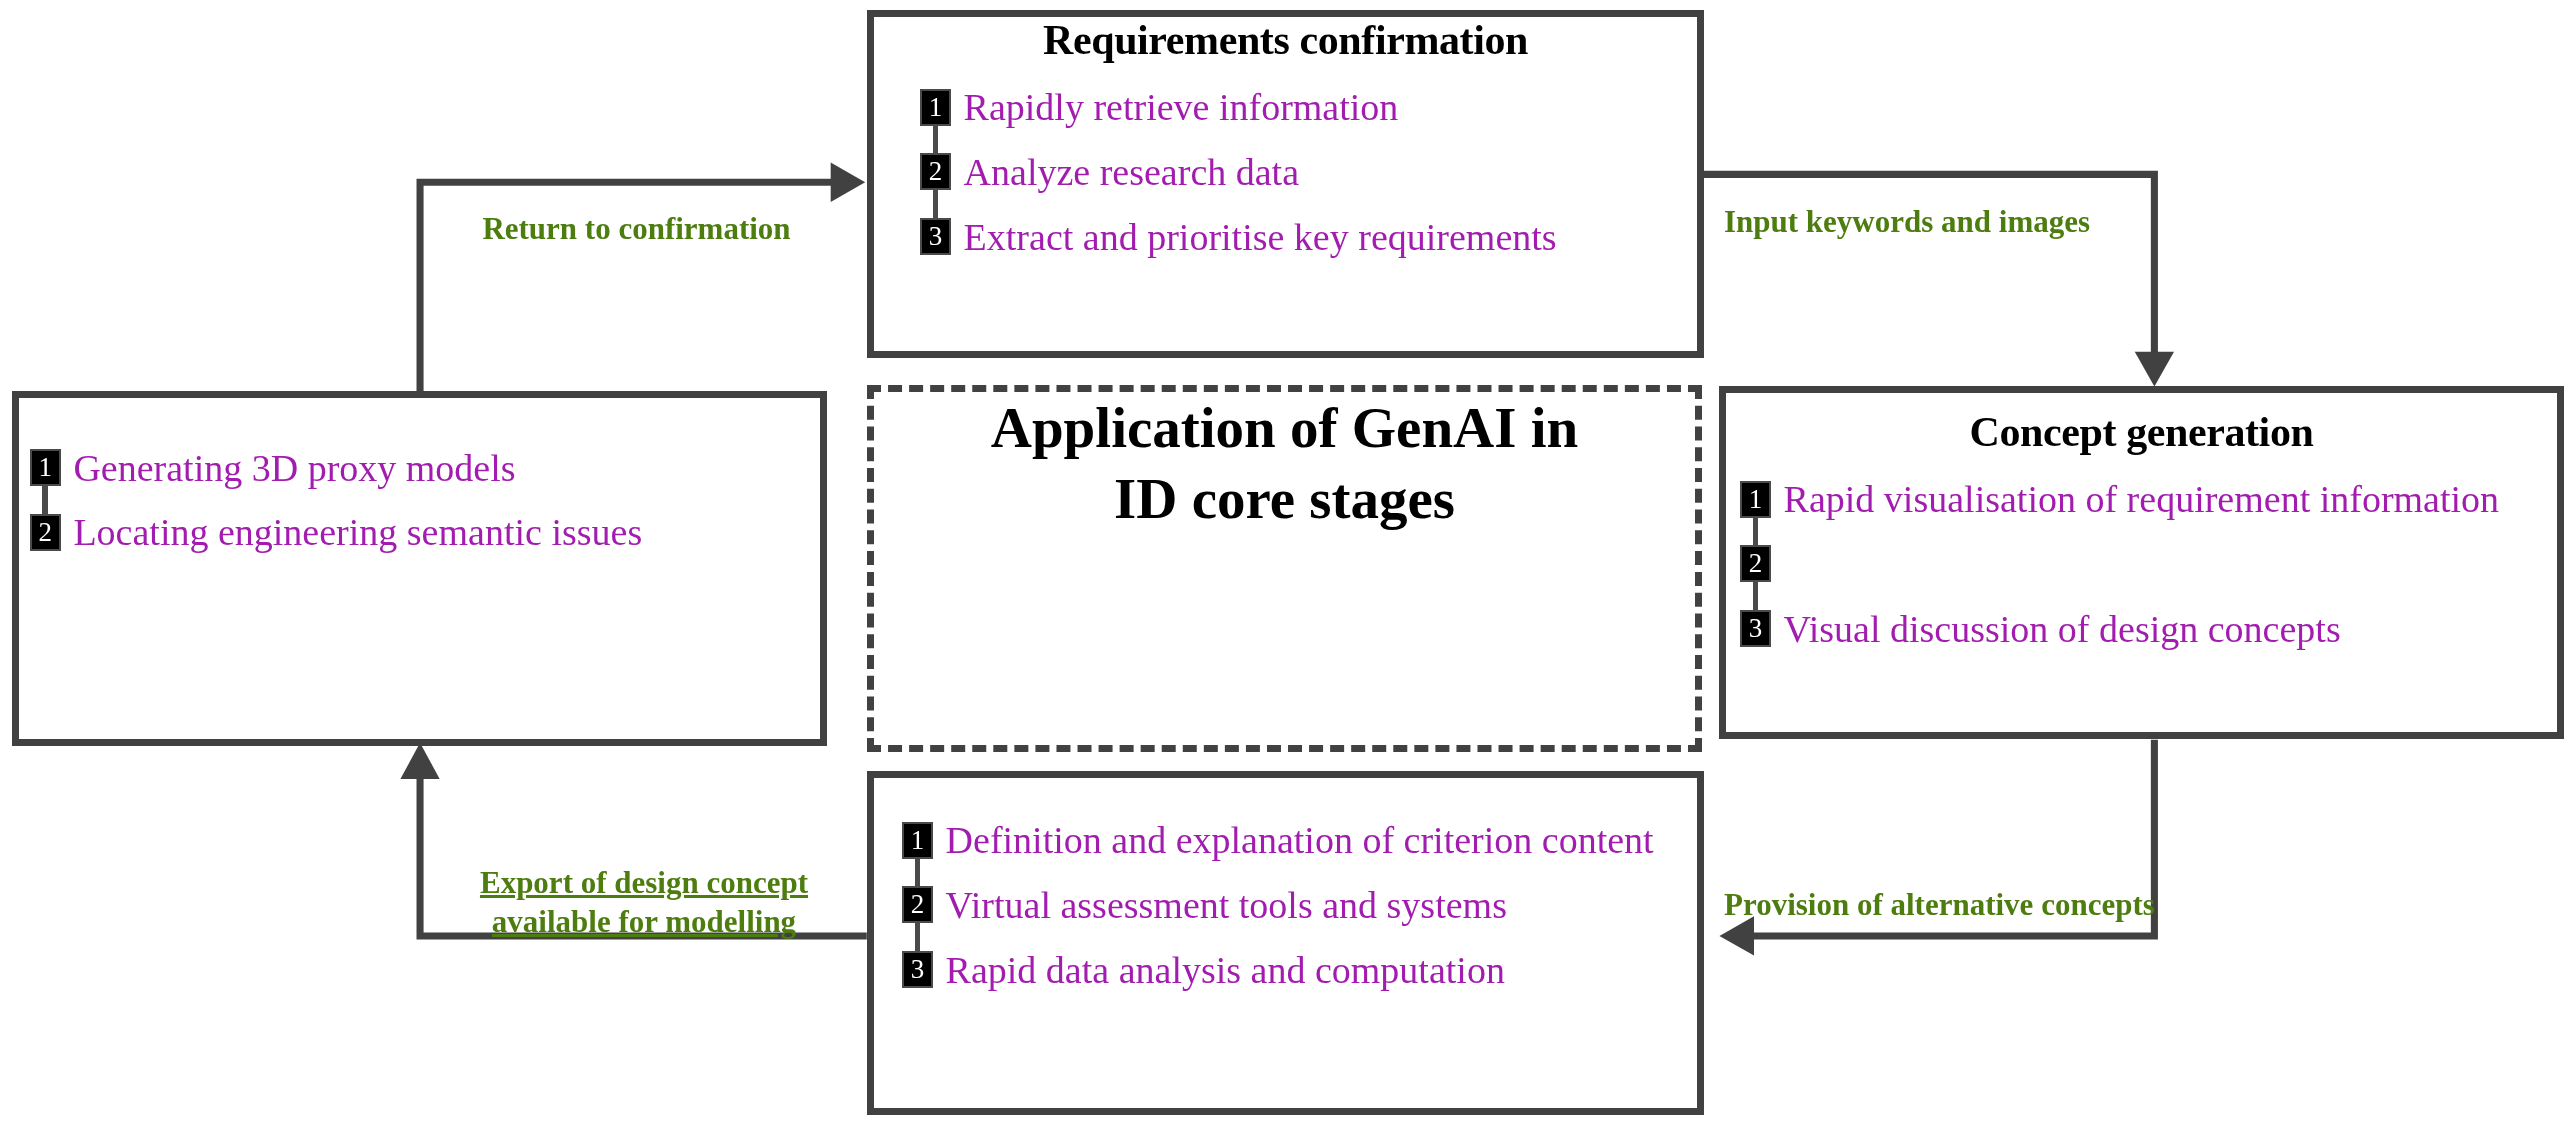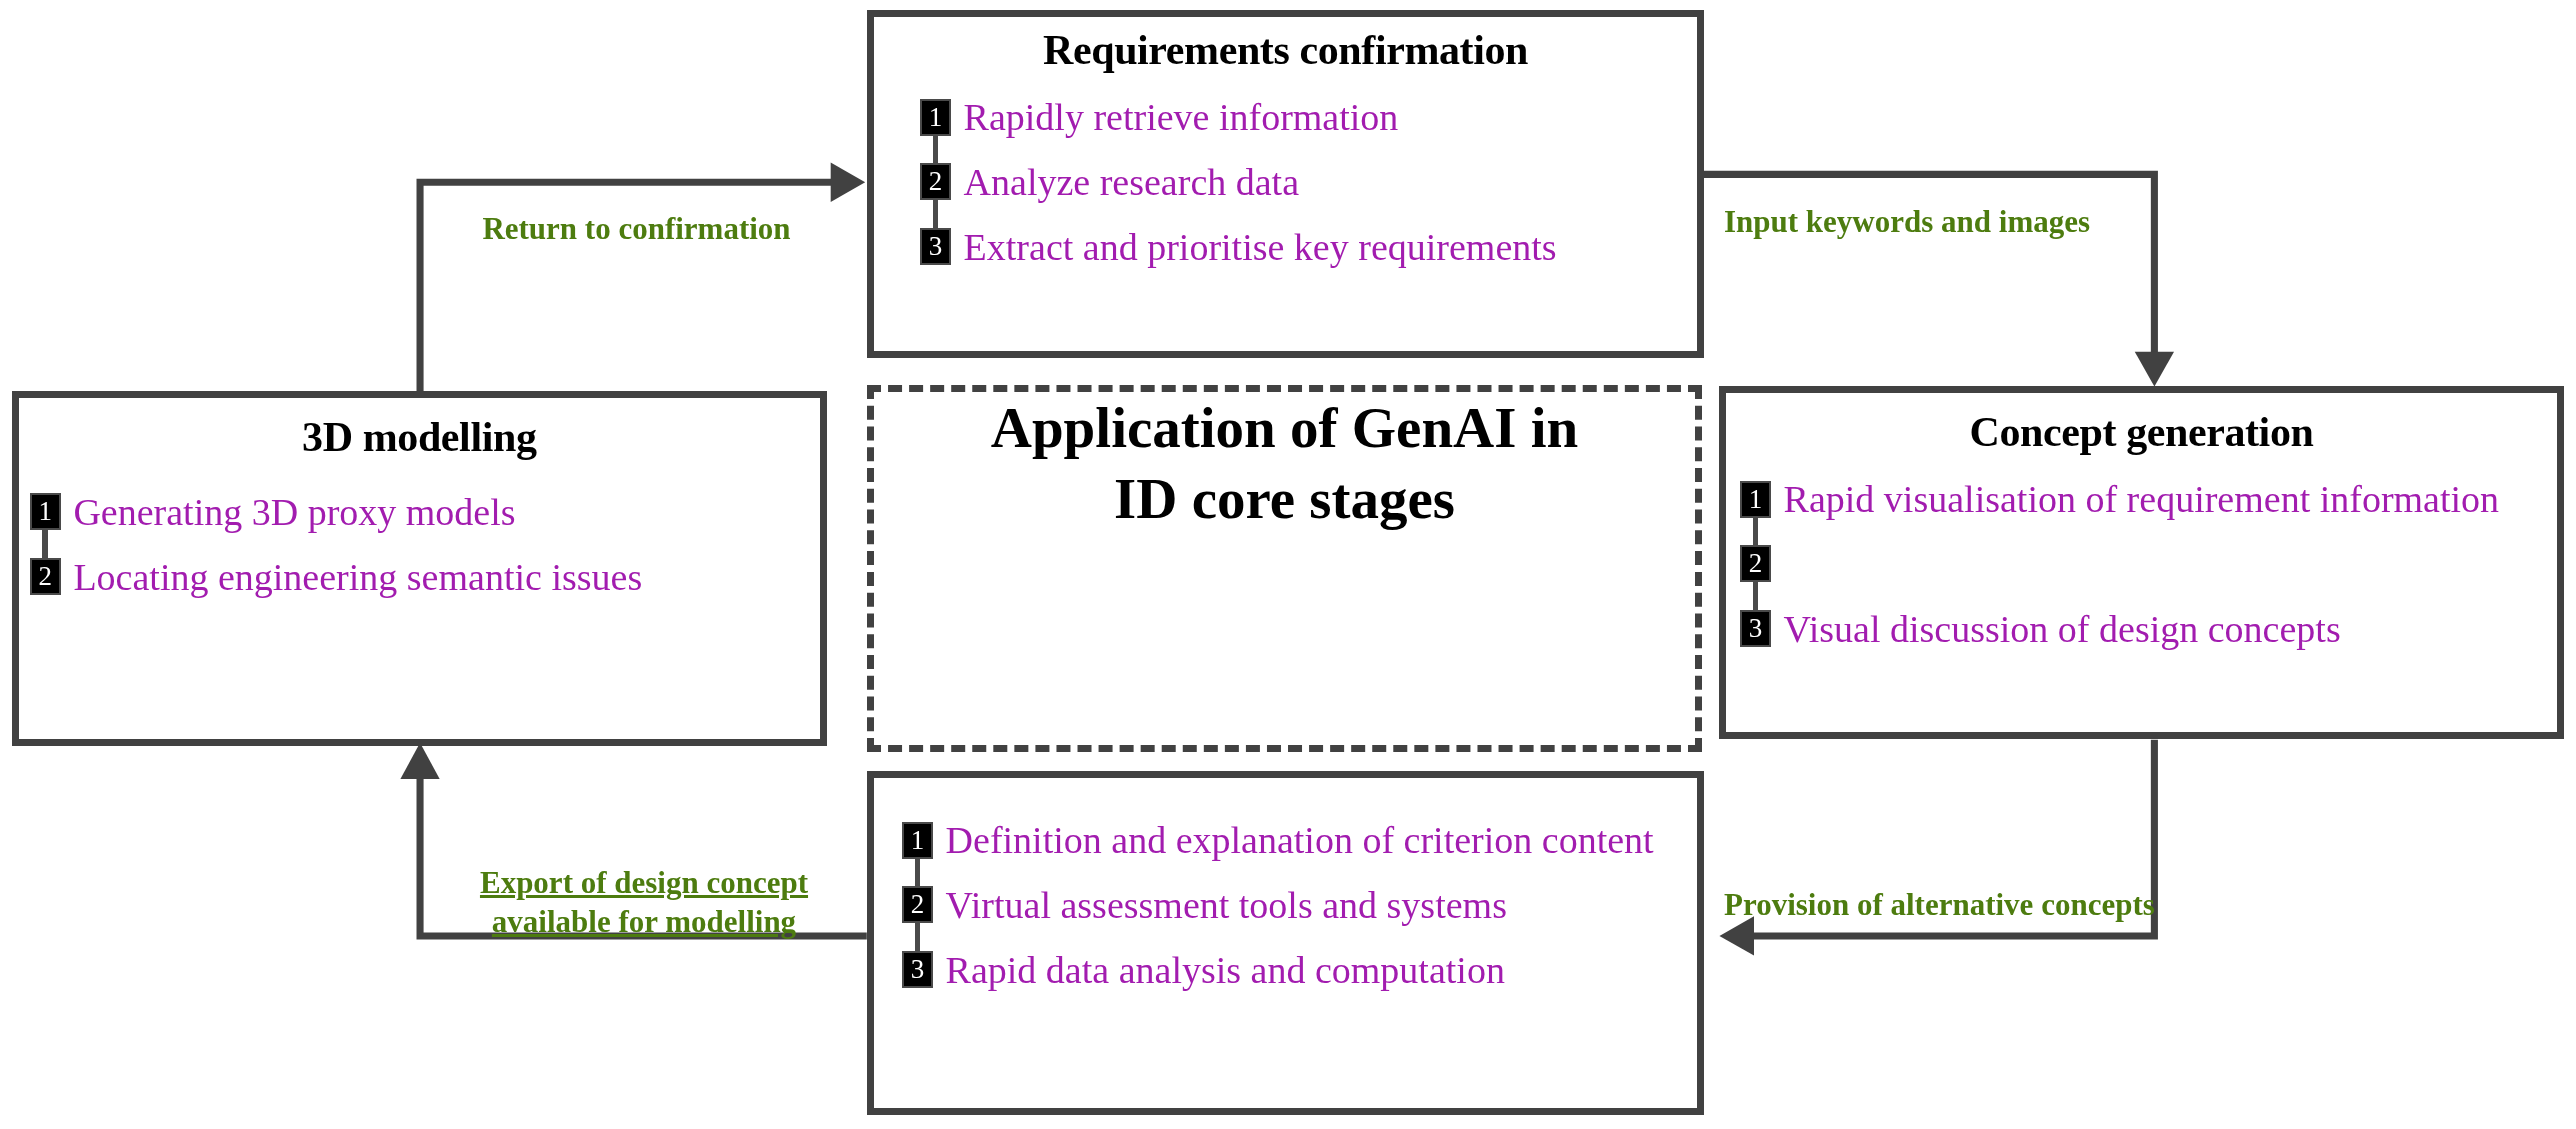--- a/index.html
+++ b/index.html
@@ -137,41 +137,40 @@
     <path d="M 2170 222 L 2744 222 L 2744 466"></path>
     <polygon points="2744,492 2719,448 2769,448"></polygon>
 
     <path d="M 2744 942 L 2744 1192 L 2216 1192"></path>
     <polygon points="2190,1192 2234,1167 2234,1217"></polygon>
 
     <path d="M 1104 1192 L 535 1192 L 535 975"></path>
     <polygon points="535,946 510,992 560,992"></polygon>
   </svg>
 
-  <div class="stage-box" id="box-requirements" style="left:867px; top:10.2px; width:837px; height:348px; padding:11px 0 0 0;">
+  <div class="stage-box" id="box-requirements" style="left:867px; top:10.2px; width:837px; height:348px; padding:1px 0 0 0;">
     <div class="box-title">Requirements confirmation</div>
     <div class="items" style="margin-left:46px; margin-top:20.4px;">
       <div class="badge-rail" style="top:16.5px; height:129px;"></div>
       <div class="item">
         <span class="badge">1</span>
         <span class="item-label">Rapidly retrieve information</span>
       </div>
       <div class="item">
         <span class="badge">2</span>
         <span class="item-label">Analyze research data</span>
       </div>
       <div class="item">
         <span class="badge">3</span>
         <span class="item-label">Extract and prioritise key requirements</span>
       </div>
     </div>
   </div>
 
   <div class="stage-box" id="box-modelling" style="left:11.8px; top:391px; width:815px; height:355px; padding:17.3px 0 0 0;">
-    <div class="box-title">3D modelling</div>
     <div class="items" style="margin-left:11px; margin-top:28px;">
       <div class="badge-rail" style="top:16.5px; height:64px;"></div>
       <div class="item">
         <span class="badge">1</span>
         <span class="item-label">Generating 3D proxy models</span>
       </div>
       <div class="item">
         <span class="badge">2</span>
         <span class="item-label">Locating engineering semantic issues</span>
       </div>

